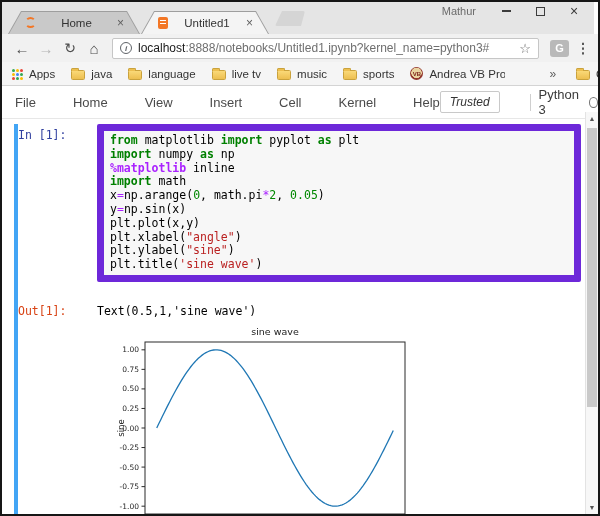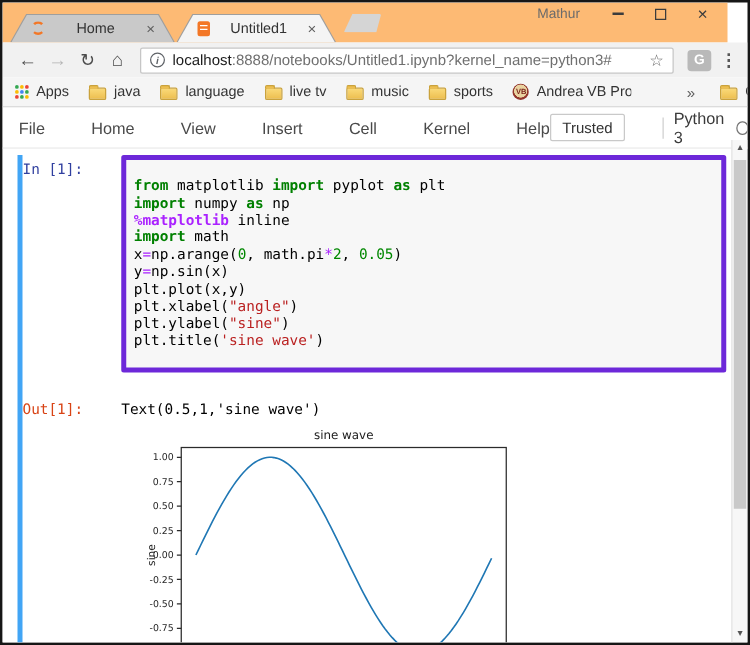--- a/index.html
+++ b/index.html
@@ -1,21 +1,21 @@
 <!DOCTYPE html>
 <html><head>
 <meta charset="utf-8">
 <style>
   * { margin:0; padding:0; box-sizing:border-box; }
   body { background:#888; font-family:"Liberation Sans", sans-serif; }
   .window { position:relative; width:600px; height:516px; border:2px solid #161616;
             background:#fff; overflow:hidden; }
 
   
-  .titlebar { position:absolute; top:0; left:0; right:16px; height:32px; background:#fdba74;padding-left:41px; }
+  .titlebar { position:absolute; top:0; left:0; right:4px; height:32px; background:#e5e5e5;padding-left:41px; }
   .profile-name { position:absolute; top:3px; right:118px; font-size:11px; color:#6b6b6b; }
   .win-btn { position:absolute; top:0; height:18px; width:28px; display:flex;
              align-items:center; justify-content:center; cursor:default; }
   .win-btn.min { right:74px; } .win-btn.max { right:40px; } .win-btn.cls { right:6px; }
   .min-glyph { width:9px; height:2px; background:#3c3c3c; }
   .max-glyph { width:9px; height:9px; border:1px solid #3c3c3c; }
   .cls-glyph { font-size:14px; color:#3c3c3c; line-height:1; }
   .tabstrip { position:absolute; left:0; right:0; bottom:0; height:23px; }
   .tab { position:absolute; bottom:0; height:23px; }
   .tab::before { content:""; position:absolute; inset:0; background:#9e9e9e;
@@ -53,21 +53,21 @@
   .star-icon { font-size:13px; color:#6b6b6b; margin-left:auto; }
   .g-badge { width:19px; height:17px; background:#b9b9b9; border-radius:3px; color:#fff;
              font-size:11px; font-weight:bold; display:flex; align-items:center;
              justify-content:center; margin:0 3px; }
   .dots-icon { font-size:14px; font-weight:bold; color:#575757; width:14px; text-align:center; }
 
   
   .bookmarks { position:absolute; top:60px; left:0; right:0; height:24px; background:#f5f5f5;
                border-bottom:1px solid #d4d4d4; display:flex; align-items:center;
                padding:0 8px 0 10px; font-size:11.5px; color:#333; }
-  .bm-item { display:flex; align-items:center; gap:6px; margin-right:16px; white-space:nowrap; }
+  .bm-item { display:flex; align-items:flex-end; gap:6px; margin-right:16px; white-space:nowrap; }
   .apps-grid { display:grid; grid-template-columns:repeat(3,3px); grid-auto-rows:3px; gap:1px; }
   .apps-grid span { border-radius:50%; }
   .folder { position:relative; width:14px; height:10px; margin-top:2px;
             background:linear-gradient(#fad978,#edbf50); border:1px solid #caa23c;
             border-radius:1.5px; flex:none; }
   .folder::before { content:""; position:absolute; top:-3px; left:-1px; width:6px; height:2px;
             background:#edbf50; border:1px solid #caa23c; border-bottom:none;
             border-radius:1.5px 1.5px 0 0; }
   .vb-icon { width:13px; height:13px; border-radius:50%; flex:none;
              background:radial-gradient(circle at 50% 45%, #e9d3a0 52%, #93362c 56%);
@@ -78,36 +78,36 @@
   .bm-divider { width:1px; height:14px; background:#cfcfcf; margin-right:10px; }
 
   
   .menubar { position:absolute; top:84px; left:0; right:0; height:33px; background:#fff;
              border-bottom:1px solid #e7e7e7; display:flex; align-items:center;
              padding:0 5px 0 13px; }
   .menu-items { display:flex; gap:37px; }
   .menu-item { font-size:13px; color:#4a4a4a; }
   .menubar-right { margin-left:auto; display:flex; align-items:center; gap:8px; }
   .trusted-btn { border:1px solid #c9c9c9; border-radius:2px; background:#fff; padding:3px 9px;
-                 font-size:12px; color:#333; margin-right:22px; }
+                 font-size:12px; color:#333; margin-right:22px;font-style:italic; }
   .mb-divider { width:1px; height:17px; background:#cfcfcf; }
   .kernel-name { font-size:13px; color:#3a3a3a; }
   .kernel-circle { width:11px; height:11px; border:1.5px solid #757575; border-radius:50%; }
 
   
   .notebook { position:absolute; top:117px; bottom:0; left:0; right:13px; background:#fff;
               overflow:hidden; }
   .cell { margin:5px 4px 0 12px; border-left:4px solid #42a5f5; padding-bottom:20px; }
   .input-area { display:flex; align-items:flex-start; }
   .prompt { width:79px; flex:none; text-align:left; padding:4px 8px 0 0;
             font-family:"DejaVu Sans Mono", monospace; font-size:11.5px; }
   .in-prompt { color:#303f9f; }
   .out-prompt { color:#d84315; }
-  .code-box { flex:1; background:#f7f7f7; border:4px solid #6d28d9; border-radius:2px;
-              padding:14px 6px; font-family:"DejaVu Sans Mono", monospace;
+  .code-box { flex:1; background:#f7f7f7; border:7px solid #6d28d9; border-radius:2px;
+              padding:3px 6px; font-family:"DejaVu Sans Mono", monospace;
               font-size:11.5px; line-height:13.8px; color:#000; }
   .tok-kw { color:#008000; font-weight:bold; }
   .tok-num { color:#080; }
   .tok-str { color:#ba2121; }
   .tok-op { color:#aa22ff; }
   .tok-magic { color:#aa22ff; font-weight:bold; }
   .output-area { display:flex; align-items:flex-start; margin-top:18px; }
   .out-text { font-family:"DejaVu Sans Mono", monospace; font-size:11.5px; color:#000;
               padding-top:4px; }
   .figure-row { padding-left:99px; margin-top:4px; }

